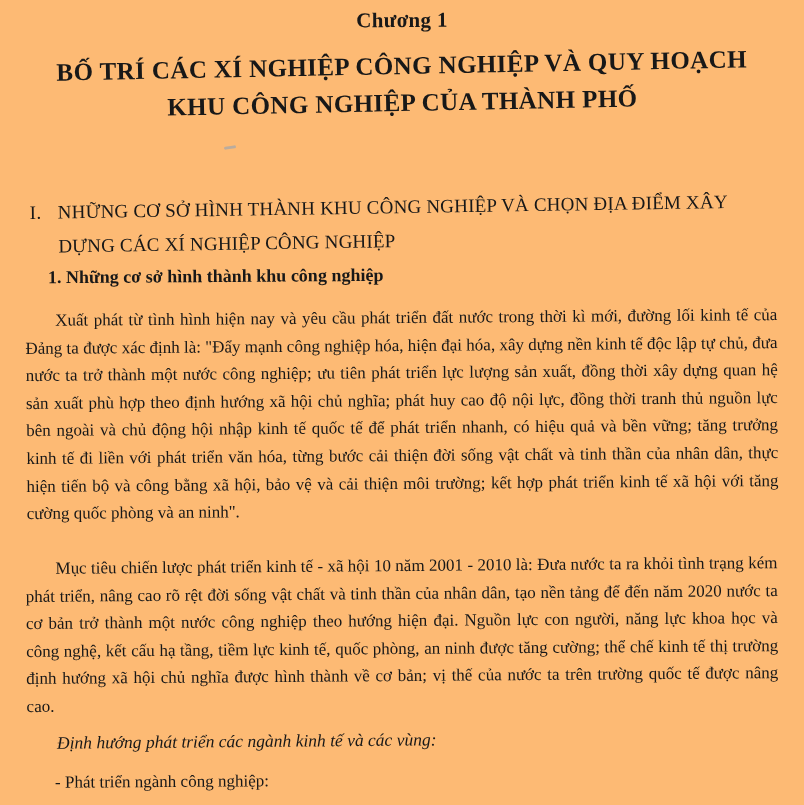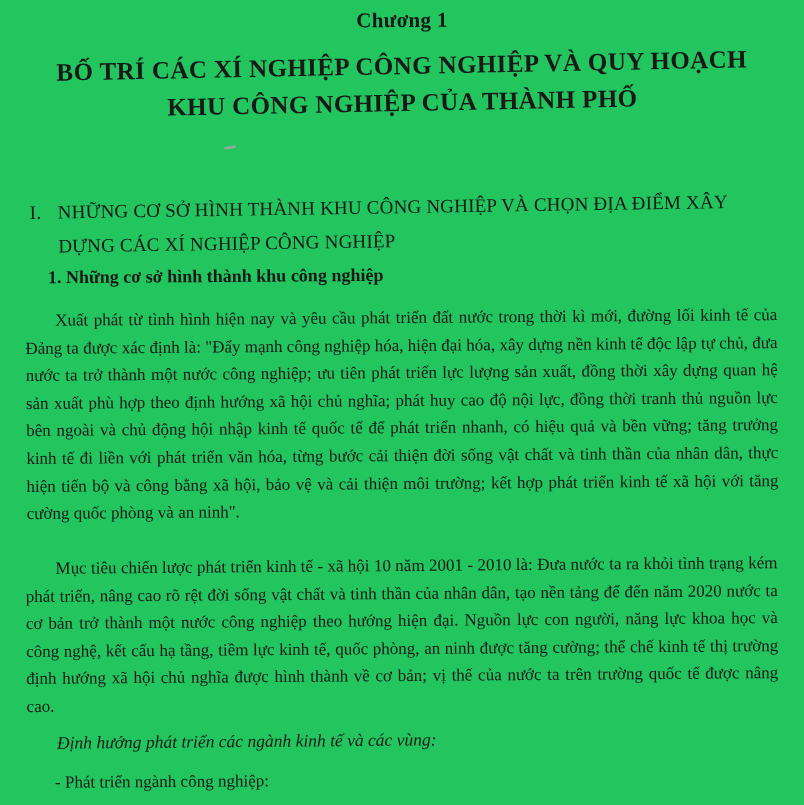--- a/index.html
+++ b/index.html
@@ -4,21 +4,21 @@
 <style>
   html, body {
     margin: 0;
     padding: 0;
     background: #ffffff;
   }
   .page {
     position: relative;
     width: 804px;
     height: 805px;
-    background: #22c55e;
+    background: #fdba74;
     overflow: hidden;
     font-family: "Liberation Serif", "DejaVu Serif", serif;
     color: #181818;
   }
   .chapter-label {
     position: absolute;
     top: 8px;
     left: 0;
     right: 0;
     text-align: center;

